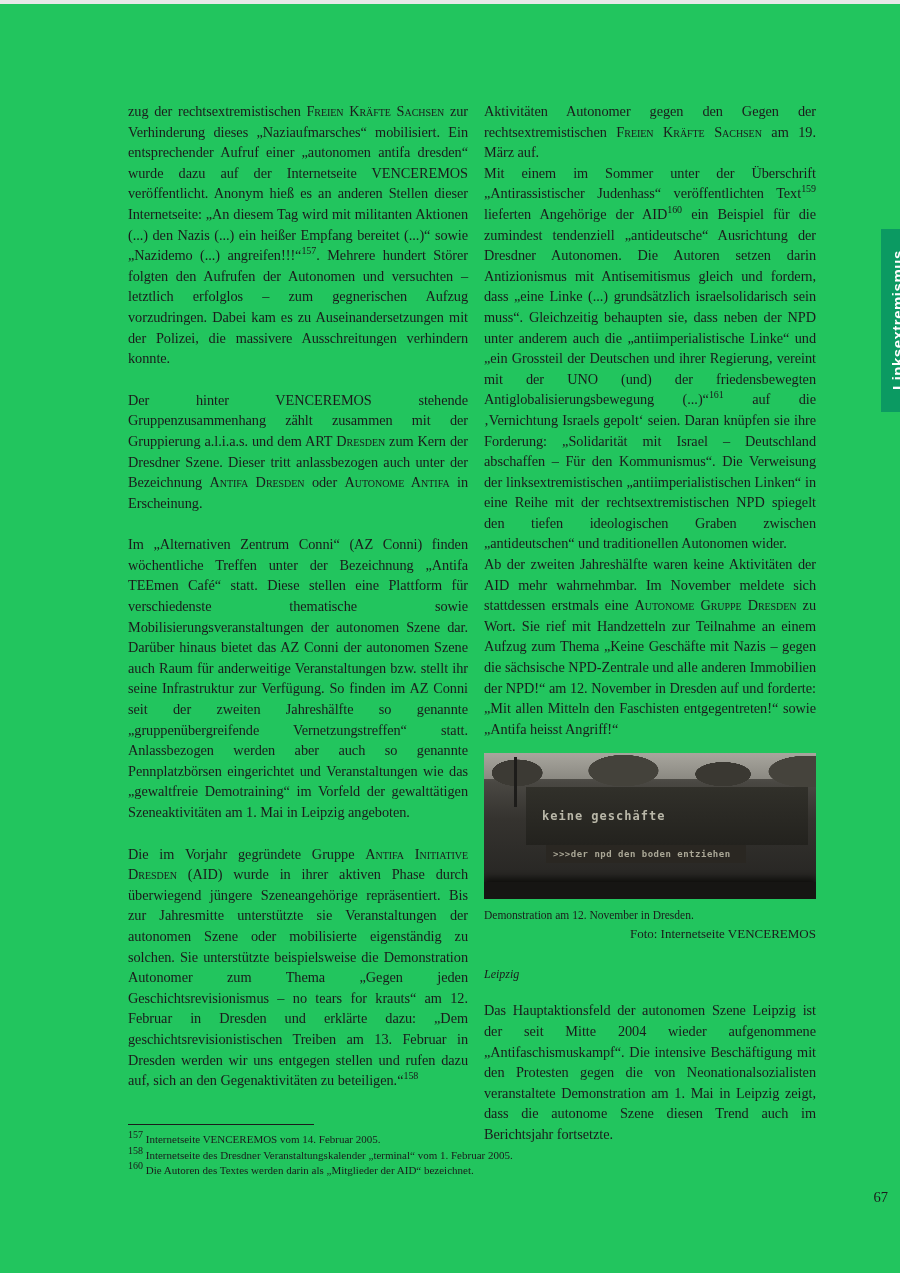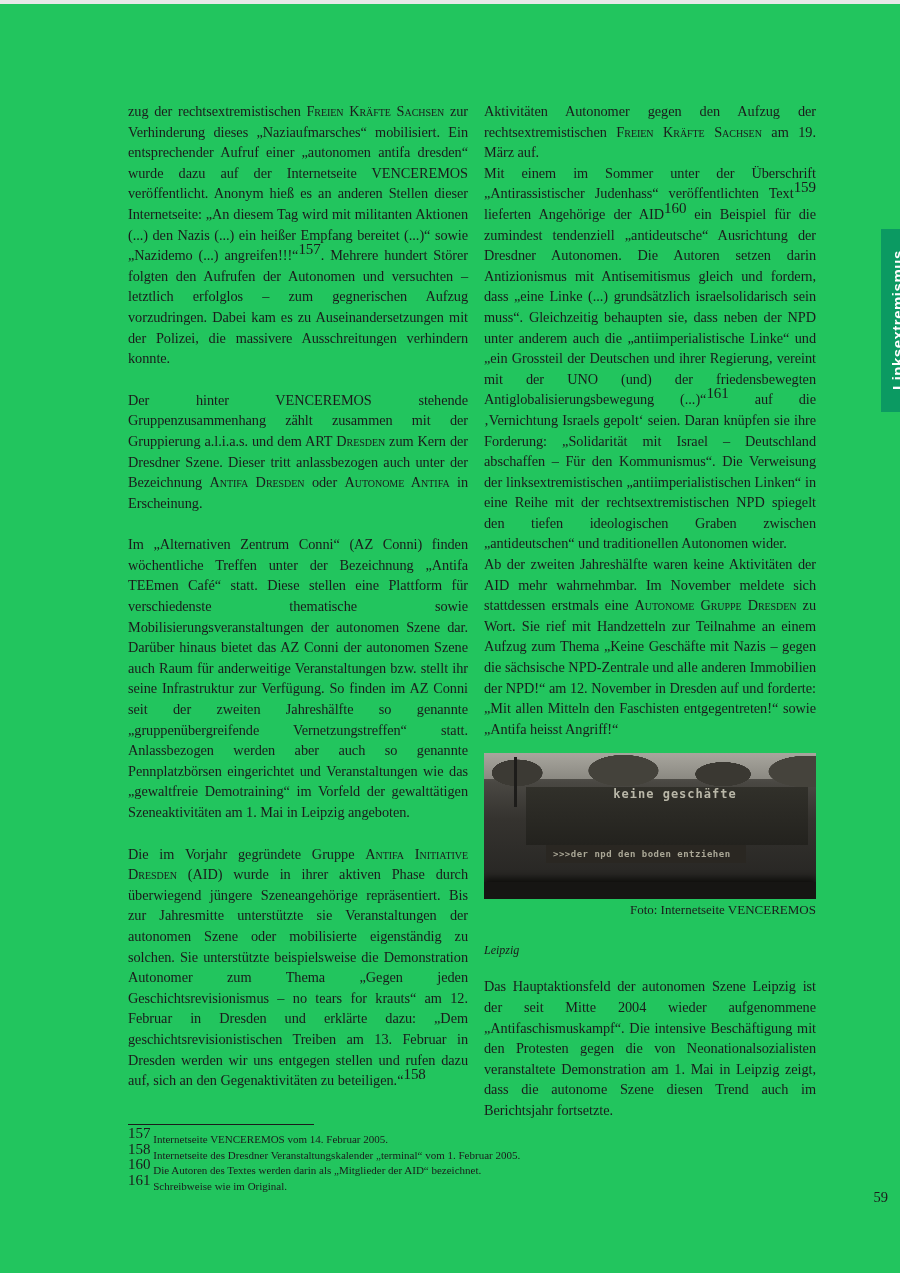--- a/index.html
+++ b/index.html
@@ -15,21 +15,21 @@
   }
   .col-left{width:340px;}
   .col-right{width:332px;}
   p{
     margin:0; text-align:justify;
     font-size:14.3px; line-height:20.6px; letter-spacing:-0.05px;
     hyphens:auto; -webkit-hyphens:auto;
   }
   p.gap{margin-bottom:21px;}
   .sc{font-variant:small-caps;}
-  p sup, .footnote sup{font-size:15px; line-height:0; vertical-align:super;}
+  p sup, .footnote sup{font-size:10px; line-height:0; vertical-align:super;}
 
   
   .side-tab{
     position:absolute; top:225px; right:0; width:33px; height:183px;
     color:#ffffff; display:flex; align-items:center; justify-content:center;
     writing-mode:vertical-rl; transform:rotate(180deg);
     font-family:"Liberation Sans", sans-serif; font-weight:700; font-size:15px;
     letter-spacing:0.5px;
   }
 
@@ -45,21 +45,21 @@
   .trees{position:absolute; top:0; left:0; width:100%; height:44px;
     background:
       radial-gradient(ellipse 42px 22px at 10% 45%, #3c3a34 60%, transparent 61%),
       radial-gradient(ellipse 58px 26px at 42% 40%, #44423b 60%, transparent 61%),
       radial-gradient(ellipse 46px 20px at 72% 48%, #3a3832 60%, transparent 61%),
       radial-gradient(ellipse 62px 26px at 97% 42%, #45433c 60%, transparent 61%);}
   .flagpole{position:absolute; top:4px; left:30px; width:3px; height:50px; background:#1d1c1a;}
   .banner-main{
     position:absolute; top:34px; left:42px; width:282px; height:58px;
     background:linear-gradient(180deg,#31302a,#23221e);
-    display:flex; justify-content:center;
+    display:flex; flex-direction:column; justify-content:center;
     padding-left:16px; box-sizing:border-box;
   }
   .banner-l1{font-family:"DejaVu Sans Mono", monospace; font-weight:700;
     font-size:12px; color:#b9b7a8; letter-spacing:1px;}
   .banner-l2{font-family:"DejaVu Sans Mono", monospace; font-weight:700;
     font-size:22px; color:#d8d6c6; letter-spacing:2px; margin-top:2px;}
   .banner-sub{
     position:absolute; top:92px; left:62px; width:186px; padding:4px 7px;
     background:#2a2722; color:#aaa796;
     font-family:"DejaVu Sans Mono", monospace; font-weight:700; font-size:9px;
@@ -89,37 +89,38 @@
 
     <div class="col-left">
         <p class="gap"><span>zug der rechtsextremistischen </span><span class="sc">Freien Kräfte Sachsen</span><span> zur Verhinderung dieses „Naziaufmarsches“ mobilisiert. Ein entsprechender Aufruf einer „autonomen antifa dresden“ wurde dazu auf der Internetseite VENCEREMOS veröffentlicht. Anonym hieß es an anderen Stellen dieser Internetseite: „An diesem Tag wird mit militanten Aktionen (...) den Nazis (...) ein heißer Empfang bereitet (...)“ sowie „Nazidemo (...) angreifen!!!“</span><sup>157</sup><span>. Mehrere hundert Störer folgten den Aufrufen der Autonomen und versuchten – letztlich erfolglos – zum gegnerischen Aufzug vorzudringen. Dabei kam es zu Auseinandersetzungen mit der Polizei, die massivere Ausschreitungen verhindern konnte.</span></p>
         <p class="gap"><span>Der hinter VENCEREMOS stehende Gruppenzusammenhang zählt zusammen mit der Gruppierung a.l.i.a.s. und dem ART </span><span class="sc">Dresden</span><span> zum Kern der Dresdner Szene. Dieser tritt anlassbezogen auch unter der Bezeichnung </span><span class="sc">Antifa Dresden</span><span> oder </span><span class="sc">Autonome Antifa</span><span> in Erscheinung.</span></p>
         <p class="gap"><span>Im „Alternativen Zentrum Conni“ (AZ Conni) finden wöchentliche Treffen unter der Bezeichnung „Antifa TEEmen Café“ statt. Diese stellen eine Plattform für verschiedenste thematische sowie Mobilisierungsveranstaltungen der autonomen Szene dar. Darüber hinaus bietet das AZ Conni der autonomen Szene auch Raum für anderweitige Veranstaltungen bzw. stellt ihr seine Infrastruktur zur Verfügung. So finden im AZ Conni seit der zweiten Jahreshälfte so genannte „gruppenübergreifende Vernetzungstreffen“ statt. Anlassbezogen werden aber auch so genannte Pennplatzbörsen eingerichtet und Veranstaltungen wie das „gewaltfreie Demotraining“ im Vorfeld der gewalttätigen Szeneaktivitäten am 1. Mai in Leipzig angeboten.</span></p>
         <p><span>Die im Vorjahr gegründete Gruppe </span><span class="sc">Antifa Initiative Dresden</span><span> (AID) wurde in ihrer aktiven Phase durch überwiegend jüngere Szeneangehörige repräsentiert. Bis zur Jahresmitte unterstützte sie Veranstaltungen der autonomen Szene oder mobilisierte eigenständig zu solchen. Sie unterstützte beispielsweise die Demonstration Autonomer zum Thema „Gegen jeden Geschichtsrevisionismus – no tears for krauts“ am 12. Februar in Dresden und erklärte dazu: „Dem geschichtsrevisionistischen Treiben am 13. Februar in Dresden werden wir uns entgegen stellen und rufen dazu auf, sich an den Gegenaktivitäten zu beteiligen.“</span><sup>158</sup></p>
       </div>
 
     <div class="col-right">
       <div>
-          <p><span>Aktivitäten Autonomer gegen den Aufzug der rechtsextremistischen </span><span class="sc">Freien Kräfte Sachsen</span><span> am 19. März auf.</span></p>
+          <p><span>Aktivitäten Autonomer gegen den Gegen der rechtsextremistischen </span><span class="sc">Freien Kräfte Sachsen</span><span> am 19. März auf.</span></p>
           <p><span>Mit einem im Sommer unter der Überschrift „Antirassistischer Judenhass“ veröffentlichten Text</span><sup>159</sup><span> lieferten Angehörige der AID</span><sup>160</sup><span> ein Beispiel für die zumindest tendenziell „antideutsche“ Ausrichtung der Dresdner Autonomen. Die Autoren setzen darin Antizionismus mit Antisemitismus gleich und fordern, dass „eine Linke (...) grundsätzlich israelsolidarisch sein muss“. Gleichzeitig behaupten sie, dass neben der NPD unter anderem auch die „antiimperialistische Linke“ und „ein Grossteil der Deutschen und ihrer Regierung, vereint mit der UNO (und) der friedensbewegten Antiglobalisierungsbewegung (...)“</span><sup>161</sup><span> auf die ‚Vernichtung Israels gepolt‘ seien. Daran knüpfen sie ihre Forderung: „Solidarität mit Israel – Deutschland abschaffen – Für den Kommunismus“. Die Verweisung der linksextremistischen „antiimperialistischen Linken“ in eine Reihe mit der rechtsextremistischen NPD spiegelt den tiefen ideologischen Graben zwischen „antideutschen“ und traditionellen Autonomen wider.</span></p>
           <p><span>Ab der zweiten Jahreshälfte waren keine Aktivitäten der AID mehr wahrnehmbar. Im November meldete sich stattdessen erstmals eine </span><span class="sc">Autonome Gruppe Dresden</span><span> zu Wort. Sie rief mit Handzetteln zur Teilnahme an einem Aufzug zum Thema „Keine Geschäfte mit Nazis – gegen die sächsische NPD-Zentrale und alle anderen Immobilien der NPD!“ am 12. November in Dresden auf und forderte: „Mit allen Mitteln den Faschisten entgegentreten!“ sowie „Antifa heisst Angriff!“</span></p>
         </div>
 
       <figure class="photo-block">
         <div class="photo">
           <div class="sky"></div>
           <div class="trees"></div>
           <div class="flagpole"></div>
           <div class="banner-main">
             <div class="banner-l1">keine geschäfte</div>
           </div>
           <div class="banner-sub">&gt;&gt;&gt;der npd den boden entziehen</div>
           <div class="crowd"></div>
         </div>
         <figcaption>
+          <div class="caption">Demonstration am 12. November in Dresden.</div>
           <div class="credit">Foto: Internetseite VENCEREMOS</div>
         </figcaption>
       </figure>
 
       <h3 class="leipzig">Leipzig</h3>
 
       <div>
           <p><span>Das Hauptaktionsfeld der autonomen Szene Leipzig ist der seit Mitte 2004 wieder aufgenommene „Antifaschismuskampf“. Die intensive Beschäftigung mit den Protesten gegen die von Neonationalsozialisten veranstaltete Demonstration am 1. Mai in Leipzig zeigt, dass die autonome Szene diesen Trend auch im Berichtsjahr fortsetzte.</span></p>
         </div>
     </div>
@@ -127,19 +128,18 @@
   </div>
 
   <div class="side-tab" style="background: rgb(11, 154, 98);">Linksextremismus</div>
 
   <div class="footnotes">
     <div class="fn-rule"></div>
     <div>
         <div class="footnote"><sup>157</sup><span> Internetseite VENCEREMOS vom 14. Februar 2005.</span></div>
         <div class="footnote"><sup>158</sup><span> Internetseite des Dresdner Veranstaltungskalender „terminal“ vom 1. Februar 2005.</span></div>
         <div class="footnote"><sup>160</sup><span> Die Autoren des Textes werden darin als „Mitglieder der AID“ bezeichnet.</span></div>
-        <div class="footnote"><sup>161</sup><span> Schreibweise wie im Original.</span></div>
       </div>
   </div>
 
-  <div class="page-number">59</div>
+  <div class="page-number">67</div>
 
 </div>
 
 </body></html>

